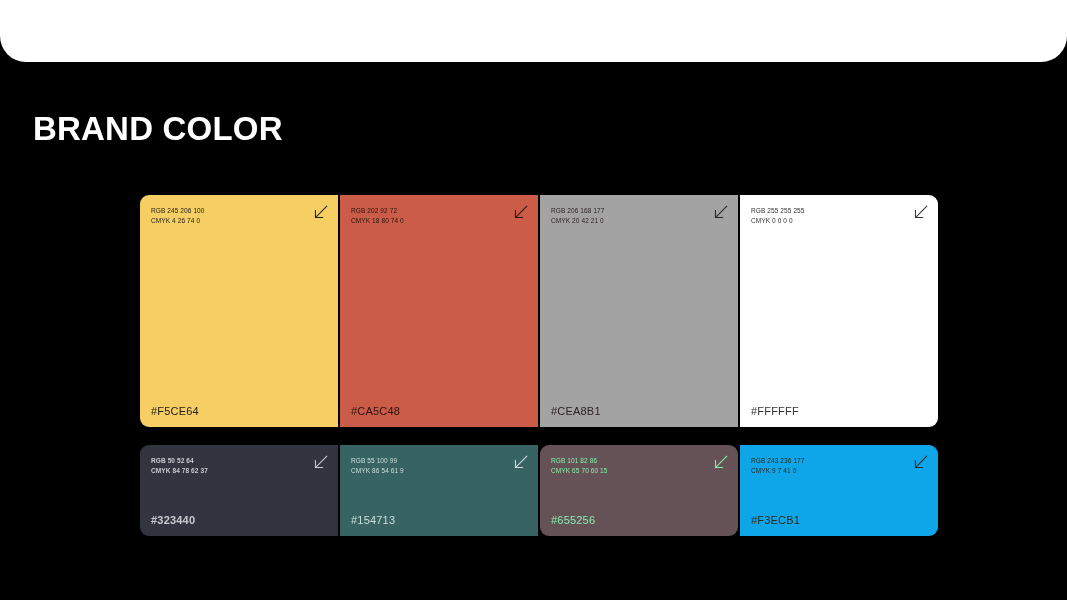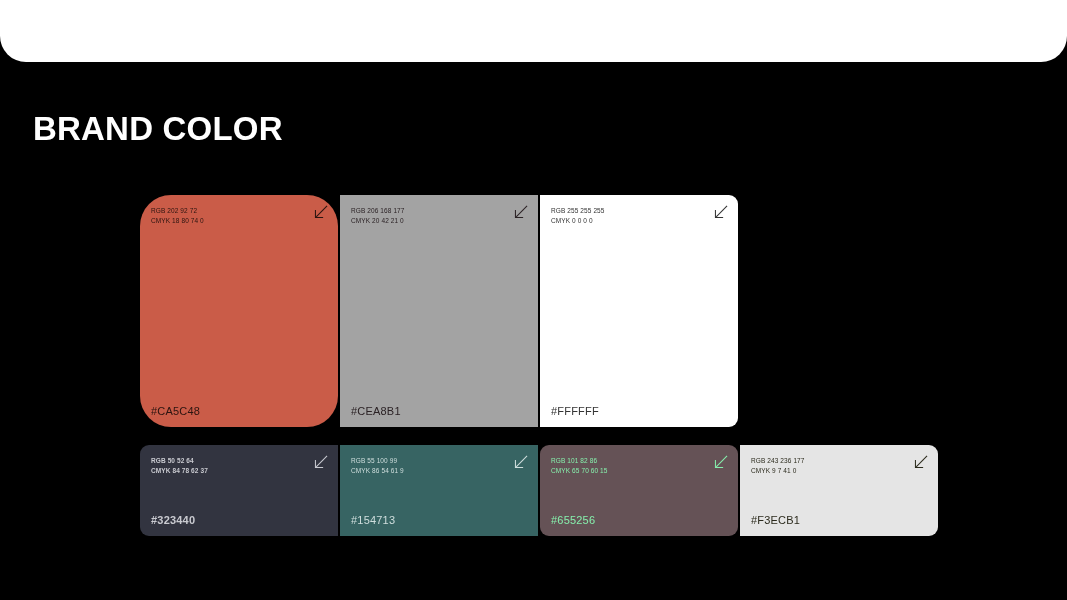--- a/index.html
+++ b/index.html
@@ -107,22 +107,35 @@
 <body style="background: rgb(0, 0, 0);">
 
 <div class="top-banner" style="background: rgb(255, 255, 255);"></div>
 
 <div class="page-title" style="color: rgb(255, 255, 255);">BRAND COLOR</div>
 
 <div class="swatch-grid">
 
   <div class="swatch-row row-1">
 
-
-    <div class="swatch" style="background: rgb(202, 92, 72); color: rgb(43, 20, 16); border-radius: 31px;">
+    <div class="swatch" style="background: rgb(245, 206, 100); color: rgb(38, 32, 23);">
+      <div class="swatch-meta">
+        <div>RGB 245 206 100</div>
+        <div>CMYK 4 26 74 0</div>
+      </div>
+      <span class="collapse-icon">
+        <svg viewBox="0 0 16 16" width="15" height="15" fill="none" stroke="currentColor" stroke-width="1.1">
+          <path d="M15 1 L3.4 12.6"></path>
+          <path d="M2.6 5.2 L2.6 13.4 L10.8 13.4"></path>
+        </svg>
+      </span>
+      <div class="swatch-hex">#F5CE64</div>
+    </div>
+
+    <div class="swatch" style="background: rgb(202, 92, 72); color: rgb(43, 20, 16);">
       <div class="swatch-meta">
         <div>RGB 202 92 72</div>
         <div>CMYK 18 80 74 0</div>
       </div>
       <span class="collapse-icon">
         <svg viewBox="0 0 16 16" width="15" height="15" fill="none" stroke="currentColor" stroke-width="1.1">
           <path d="M15 1 L3.4 12.6"></path>
           <path d="M2.6 5.2 L2.6 13.4 L10.8 13.4"></path>
         </svg>
       </span>
@@ -196,21 +209,21 @@
       </div>
       <span class="collapse-icon">
         <svg viewBox="0 0 16 16" width="15" height="15" fill="none" stroke="currentColor" stroke-width="1.1">
           <path d="M15 1 L3.4 12.6"></path>
           <path d="M2.6 5.2 L2.6 13.4 L10.8 13.4"></path>
         </svg>
       </span>
       <div class="swatch-hex">#655256</div>
     </div>
 
-    <div class="swatch" style="background: #e5e5e5; color: rgb(43, 42, 28); padding-left: 16px;">
+    <div class="swatch" style="background: #0ea5e9; color: rgb(43, 42, 28); padding-left: 16px;">
       <div class="swatch-meta">
         <div>RGB 243 236 177</div>
         <div>CMYK 9 7 41 0</div>
       </div>
       <span class="collapse-icon">
         <svg viewBox="0 0 16 16" width="15" height="15" fill="none" stroke="currentColor" stroke-width="1.1">
           <path d="M15 1 L3.4 12.6"></path>
           <path d="M2.6 5.2 L2.6 13.4 L10.8 13.4"></path>
         </svg>
       </span>

